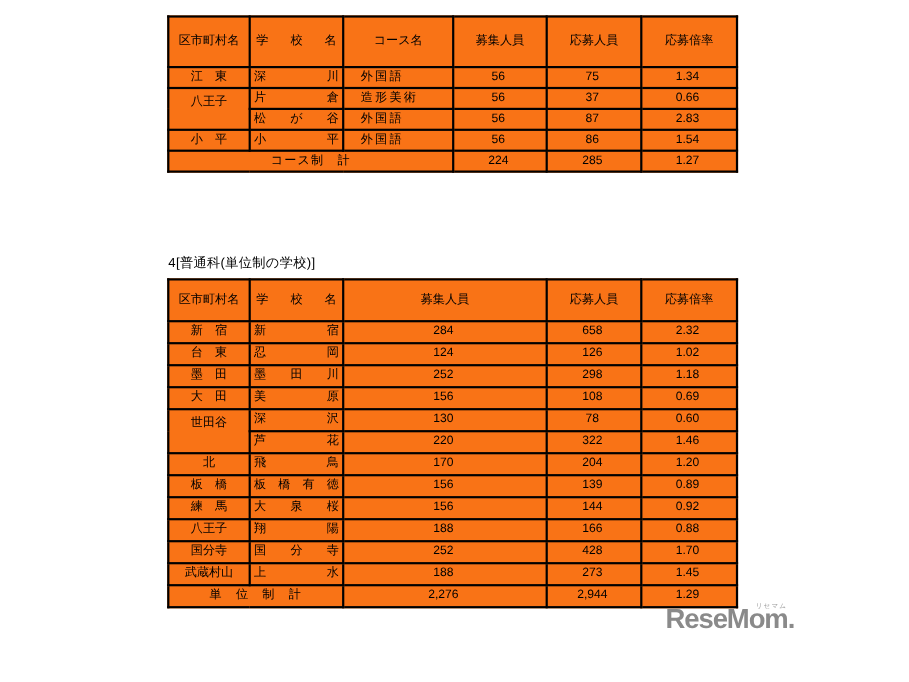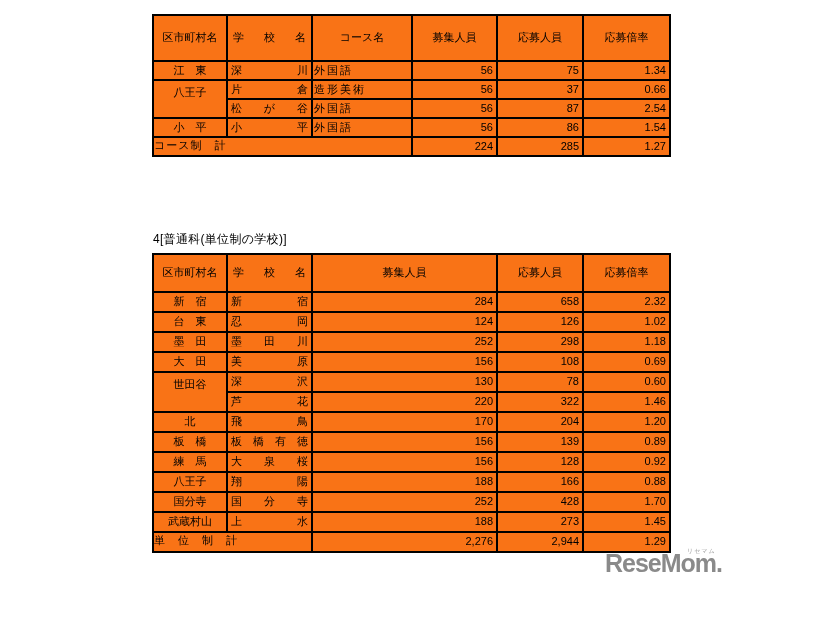--- a/index.html
+++ b/index.html
@@ -52,23 +52,23 @@
     vertical-align: top;
     padding-top: 4px;
     line-height: 14px;
   }
   .justify-cjk {
     text-align: justify;
     text-align-last: justify;
     padding: 0 3px;
   }
   th.justify-cjk { padding: 0 5px; }
-  td.course { text-align: left; padding-left: 1px; letter-spacing: 2px; }
-  td.num { text-align: right; padding-right: 3px; }
-  td.total-label { text-align: left; letter-spacing: 1px; font-family: Liberation Mono, monospace; }
+  td.course { text-align: left; padding-left: 15px; letter-spacing: 2px; }
+  td.num { text-align: center; padding-right: 3px; }
+  td.total-label { text-align: center; letter-spacing: 1px; }
   tr.thin-top td { border-top-width: 1px; }
 
   #logo {
     position: absolute;
     left: 605px;
     top: 548px;
     width: 120px;
     height: 34px;
   }
   #logo .logo-text {
@@ -125,21 +125,21 @@
         <td class="course">造形美術</td>
         <td class="num">56</td>
         <td class="num">37</td>
         <td class="num">0.66</td>
       </tr>
       <tr class="thin-top">
         <td class="justify-cjk">松が谷</td>
         <td class="course">外国語</td>
         <td class="num">56</td>
         <td class="num">87</td>
-        <td class="num">2.54</td>
+        <td class="num">2.83</td>
       </tr>
       <tr>
         <td class="district">小　平</td>
         <td class="justify-cjk">小平</td>
         <td class="course">外国語</td>
         <td class="num">56</td>
         <td class="num">86</td>
         <td class="num">1.54</td>
       </tr>
       <tr>
@@ -224,21 +224,21 @@
         <td class="district">板　橋</td>
         <td class="justify-cjk">板橋有徳</td>
         <td class="num">156</td>
         <td class="num">139</td>
         <td class="num">0.89</td>
       </tr>
       <tr>
         <td class="district">練　馬</td>
         <td class="justify-cjk">大泉桜</td>
         <td class="num">156</td>
-        <td class="num">128</td>
+        <td class="num">144</td>
         <td class="num">0.92</td>
       </tr>
       <tr>
         <td class="district">八王子</td>
         <td class="justify-cjk">翔陽</td>
         <td class="num">188</td>
         <td class="num">166</td>
         <td class="num">0.88</td>
       </tr>
       <tr>

